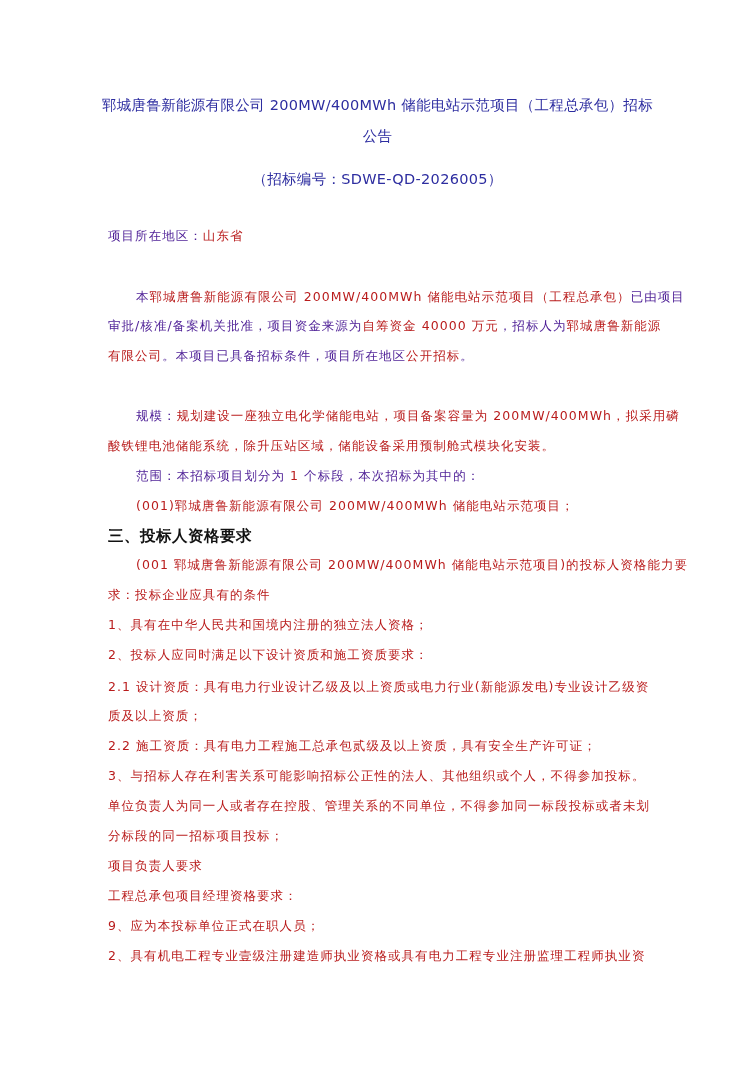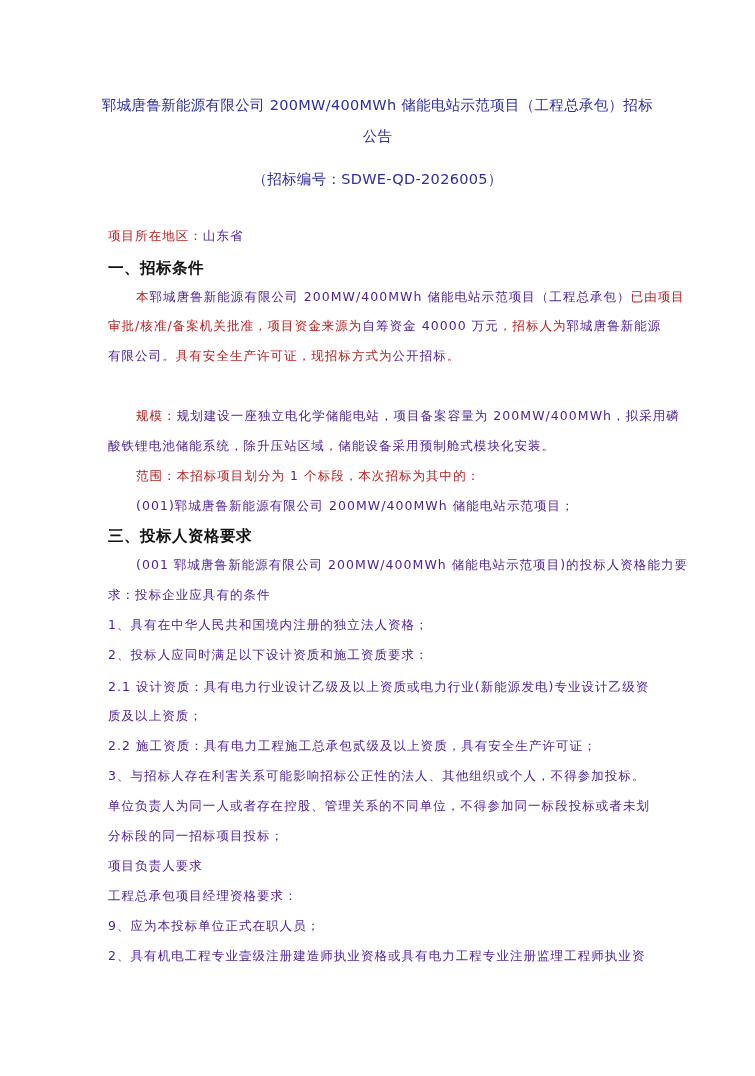--- a/index.html
+++ b/index.html
@@ -5,46 +5,45 @@
   html, body { margin: 0; padding: 0; background: #ffffff; }
   body { width: 755px; height: 1076px; overflow: hidden; position: relative;
          font-family: "DejaVu Sans", "Liberation Sans", sans-serif; color: #222; }
   .page { position: absolute; left: 0; top: 0; width: 755px; height: 1000px; }
   .title { position: absolute; left: 100px; width: 555px; text-align: center;
            font-size: 14.5px; color: #2d2da0; letter-spacing: 0.3px; }
   .line { position: absolute; left: 108px; width: 550px; font-size: 12.5px;
           white-space: nowrap; letter-spacing: 1.05px; color: #222; }
   .indent { left: 136px; }
   .h { font-size: 15.5px; font-weight: bold; color: #111; letter-spacing: 0.5px; }
-  .b { color: #4c1d95; }
-  .k { color: #b91c1c; }
+  .b { color: #b91c1c; }
+  .k { color: #4c1d95; }
 </style>
 </head>
 <body>
 
 <div class="page">
 
   <div class="title" style="top:96px;">郓城唐鲁新能源有限公司 200MW/400MWh 储能电站示范项目（工程总承包）招标</div>
   <div class="title" style="top:127px;">公告</div>
   <div class="title" style="top:158px;margin-top:12px;">（招标编号：SDWE-QD-2026005）</div>
 
   <div class="line" style="top:228px;">
     <span class="k">项目所在地区：</span><span class="b">山东省</span>
   </div>
 
-  <div class="line h" style="top:258px;">一、招标条件</div>
 
   <div class="line indent" style="top:289px;">
     <span class="k">本</span><span class="b">郓城唐鲁新能源有限公司 200MW/400MWh 储能电站示范项目（工程总承包）</span><span class="k">已由项目</span>
   </div>
   <div class="line" style="top:318px;">
     <span class="k">审批/核准/备案机关批准，项目资金来源为</span><span class="b">自筹资金 40000 万元</span><span class="k">，招标人为</span><span class="b">郓城唐鲁新能源</span>
   </div>
   <div class="line" style="top:348px;">
-    <span class="b">有限公司</span><span class="k">。具有安全生产许可证，现招标方式为</span><span class="b">公开招标</span><span class="k">。</span>
+    <span class="b">有限公司</span><span class="k">。本项目已具备招标条件，项目所在地区</span><span class="b">公开招标</span><span class="k">。</span>
   </div>
 
 
   <div class="line indent" style="top:408px;">
     <span class="k">规模：</span><span class="b">规划建设一座独立电化学储能电站，项目备案容量为 200MW/400MWh，拟采用磷</span>
   </div>
   <div class="line b" style="top:438px;">酸铁锂电池储能系统，除升压站区域，储能设备采用预制舱式模块化安装。</div>
 
   <div class="line indent" style="top:468px;">
     <span class="k">范围：本招标项目划分为 </span><span class="b">1</span><span class="k"> 个标段，本次招标为其中的：</span>

